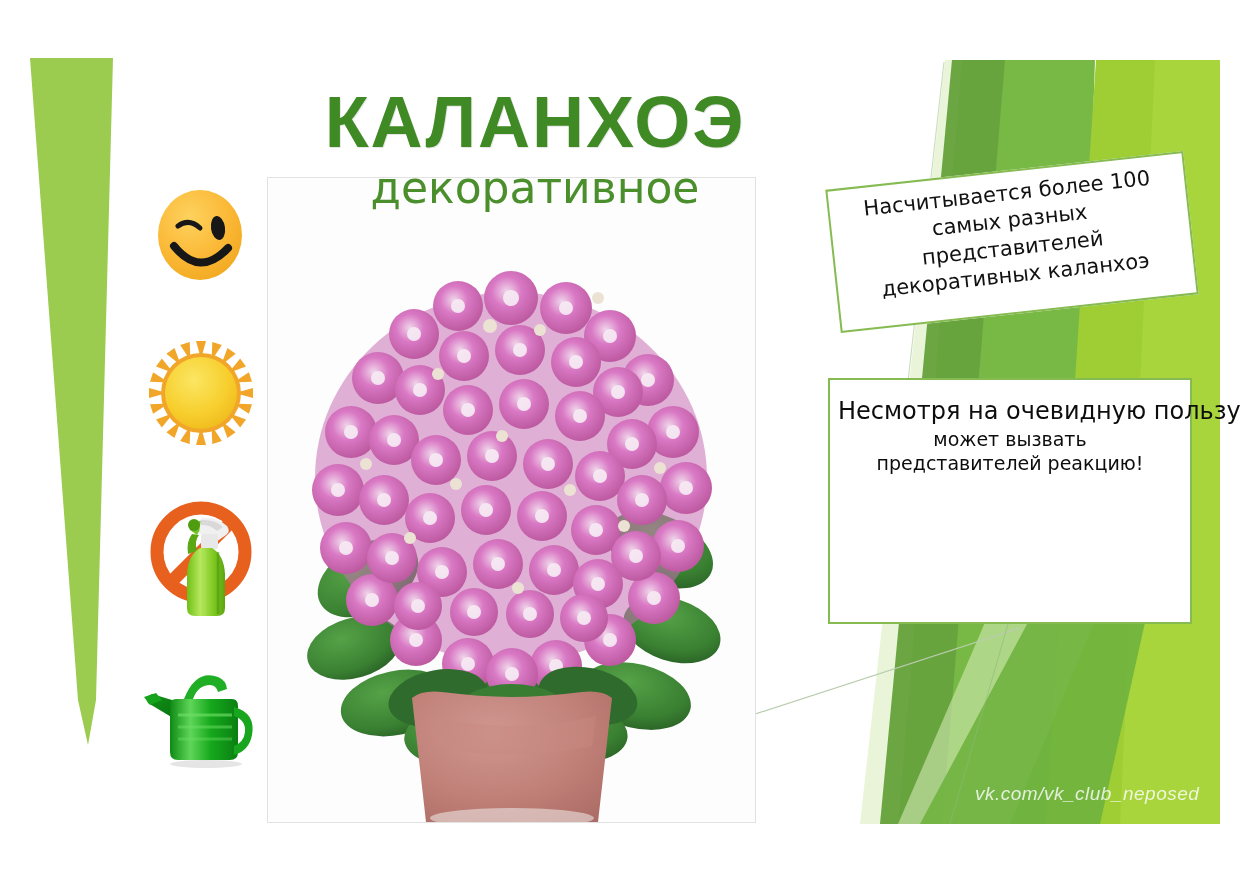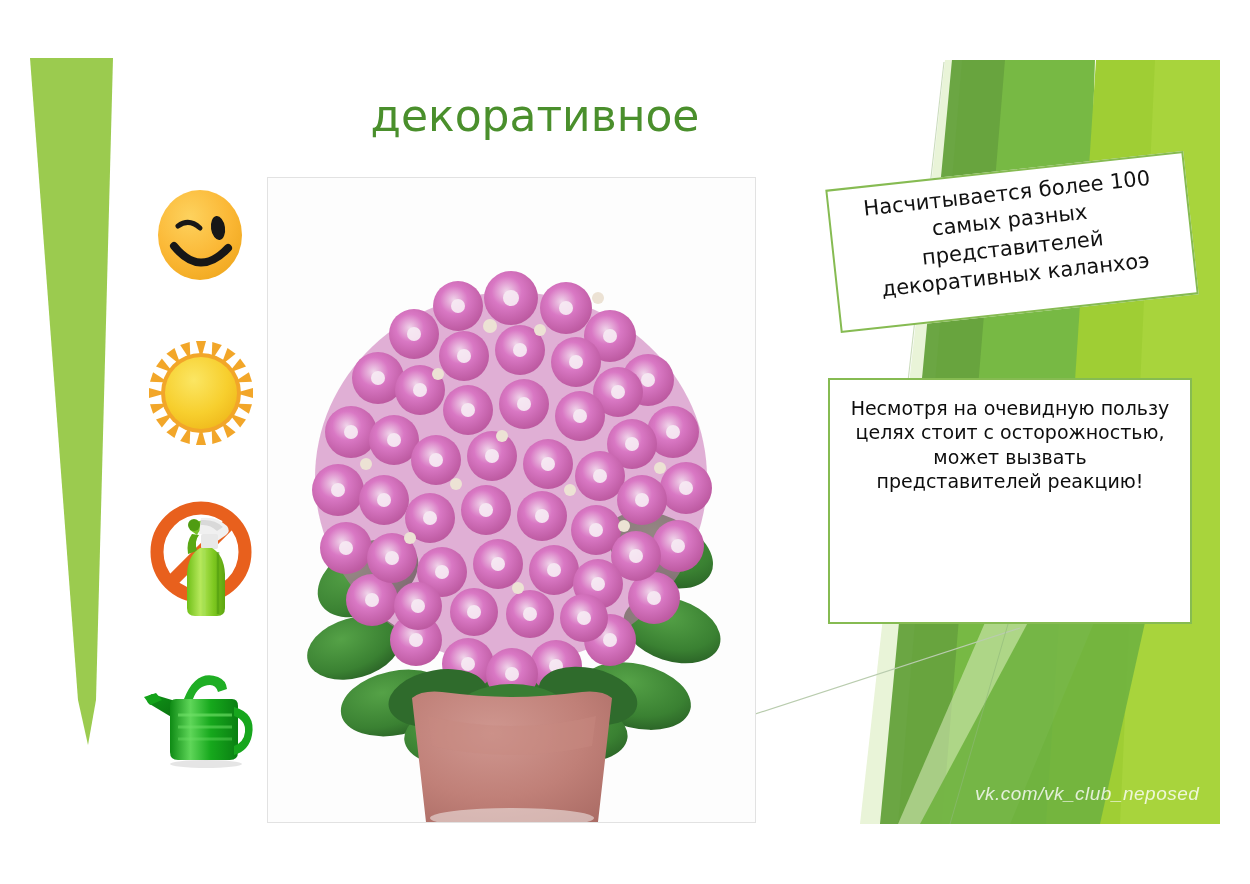--- a/index.html
+++ b/index.html
@@ -115,21 +115,21 @@
   #callout-2 {
     left: 828px;
     top: 378px;
     width: 364px;
     height: 246px;
     padding: 16px 8px 0 8px;
     text-align: center;
   }
   #callout-2 .line {
     font-family: "DejaVu Sans", sans-serif;
-    font-size: 19px;
+    font-size: 24px;
     color: #0d0d0d;
     line-height: 1.28;
     white-space: nowrap;
   }
   #callout-2 .line.bold { font-weight: normal; font-size: 19px; }
 
   
   .watermark {
     position: absolute;
     left: 975px;
@@ -465,32 +465,32 @@
         <ellipse cx="244" cy="534" rx="56" ry="28" fill="#397d33"></ellipse>
       </g>
 
       <path d="M144 520 q10 -8 30 -6 q40 5 70 5 q30 0 70 -5 q20 -2 30 6 l-14 124 q-2 8 -16 8 l-140 0 q-14 0 -16 -8 z" fill="url(#potG)"></path>
       <path d="M160 538 q40 10 84 10 q44 0 84 -10 l-4 30 q-40 9 -80 9 q-40 0 -80 -9 z" fill="#c88981" opacity="0.45"></path>
       <ellipse cx="244" cy="640" rx="82" ry="10" fill="#f3eceb" opacity="0.55"></ellipse>
     </svg>
   </div>
 
   <div class="title-wrap">
+    <span class="title-main">КАЛАНХОЭ</span>
     <span class="title-sub">декоративное</span>
   </div>
 
   <div class="callout" id="callout-1">
     <div class="line l0">Насчитывается более 100</div>
     <div class="line l1">самых разных</div>
     <div class="line l2">представителей</div>
     <div class="line l3">декоративных каланхоэ</div>
   </div>
 
   <div class="callout" id="callout-2">
     <div class="line">Несмотря на очевидную пользу</div>
-    <div class="line">целях стоит с осторожностью,</div>
     <div class="line bold">может вызвать</div>
     <div class="line bold">представителей реакцию!</div>
   </div>
 
   <div class="watermark">vk.com/vk_club_neposed</div>
 
 </div>
 
 </body></html>

